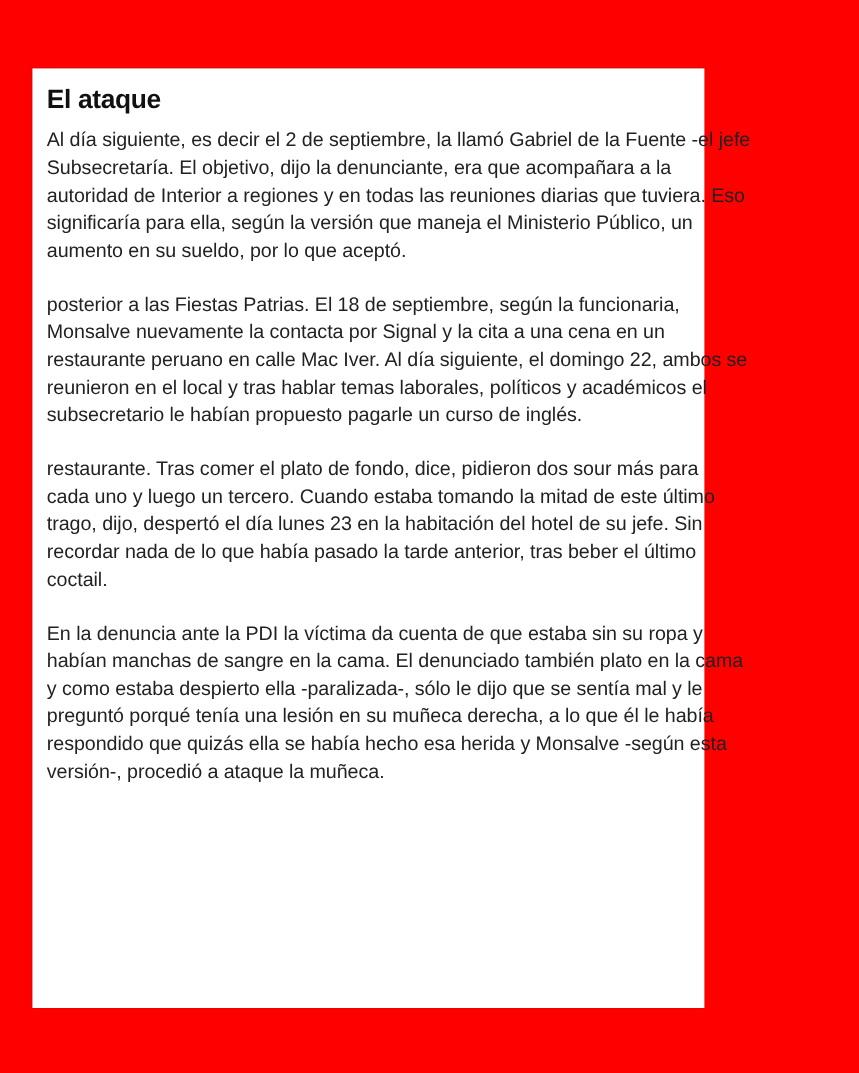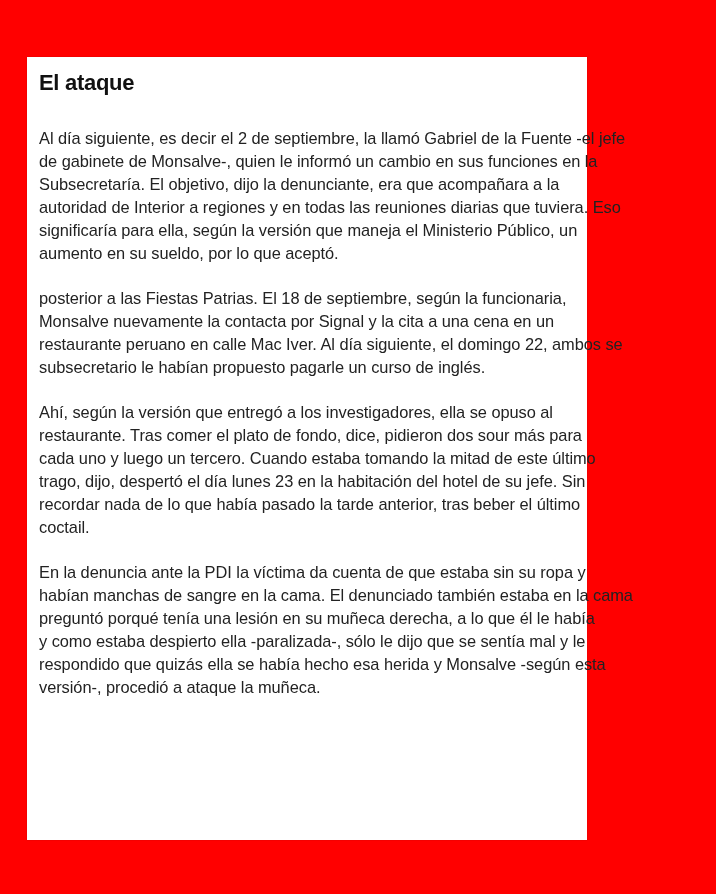--- a/index.html
+++ b/index.html
@@ -28,21 +28,21 @@
   .title {
     margin: 0;
     font-family: "Liberation Sans", sans-serif;
     font-weight: bold;
     font-size: 22px;
     line-height: 28px;
     color: #111111;
     letter-spacing: -0.3px;
   }
   .body {
-    margin-top: 30px;
+    margin-top: 9px;
   }
   .para {
     margin: 0 0 22px 0;
     font-family: "Liberation Sans", sans-serif;
     font-size: 16.4px;
     line-height: 23px;
     color: #222222;
     letter-spacing: -0.05px;
   }
   .line {
@@ -52,46 +52,45 @@
 </style>
 </head>
 <body style="background: rgb(255, 0, 0);">
 
 <div class="panel">
   <h2 class="title">El ataque</h2>
   <div class="body">
 
     <p class="para">
       <span class="line">Al día siguiente, es decir el 2 de septiembre, la llamó Gabriel de la Fuente -el jefe</span>
-      <span class="line">de gabinete de Monsalve-, quien le informó un cambio en sus funciones en la</span>
       <span class="line">Subsecretaría. El objetivo, dijo la denunciante, era que acompañara a la</span>
       <span class="line">autoridad de Interior a regiones y en todas las reuniones diarias que tuviera. Eso</span>
       <span class="line">significaría para ella, según la versión que maneja el Ministerio Público, un</span>
       <span class="line">aumento en su sueldo, por lo que aceptó.</span>
     </p>
 
     <p class="para">
       <span class="line">posterior a las Fiestas Patrias. El 18 de septiembre, según la funcionaria,</span>
       <span class="line">Monsalve nuevamente la contacta por Signal y la cita a una cena en un</span>
       <span class="line">restaurante peruano en calle Mac Iver. Al día siguiente, el domingo 22, ambos se</span>
+      <span class="line">reunieron en el local y tras hablar temas laborales, políticos y académicos el</span>
       <span class="line">subsecretario le habían propuesto pagarle un curso de inglés.</span>
     </p>
 
     <p class="para">
-      <span class="line">Ahí, según la versión que entregó a los investigadores, ella se opuso al</span>
       <span class="line">restaurante. Tras comer el plato de fondo, dice, pidieron dos sour más para</span>
       <span class="line">cada uno y luego un tercero. Cuando estaba tomando la mitad de este último</span>
       <span class="line">trago, dijo, despertó el día lunes 23 en la habitación del hotel de su jefe. Sin</span>
       <span class="line">recordar nada de lo que había pasado la tarde anterior, tras beber el último</span>
       <span class="line">coctail.</span>
     </p>
 
     <p class="para">
       <span class="line">En la denuncia ante la PDI la víctima da cuenta de que estaba sin su ropa y</span>
-      <span class="line">habían manchas de sangre en la cama. El denunciado también estaba en la cama</span>
+      <span class="line">habían manchas de sangre en la cama. El denunciado también plato en la cama</span>
+      <span class="line">y como estaba despierto ella -paralizada-, sólo le dijo que se sentía mal y le</span>
       <span class="line">preguntó porqué tenía una lesión en su muñeca derecha, a lo que él le había</span>
-      <span class="line">y como estaba despierto ella -paralizada-, sólo le dijo que se sentía mal y le</span>
       <span class="line">respondido que quizás ella se había hecho esa herida y Monsalve -según esta</span>
       <span class="line">versión-, procedió a ataque la muñeca.</span>
     </p>
 
   </div>
 </div>
 
 </body></html>

